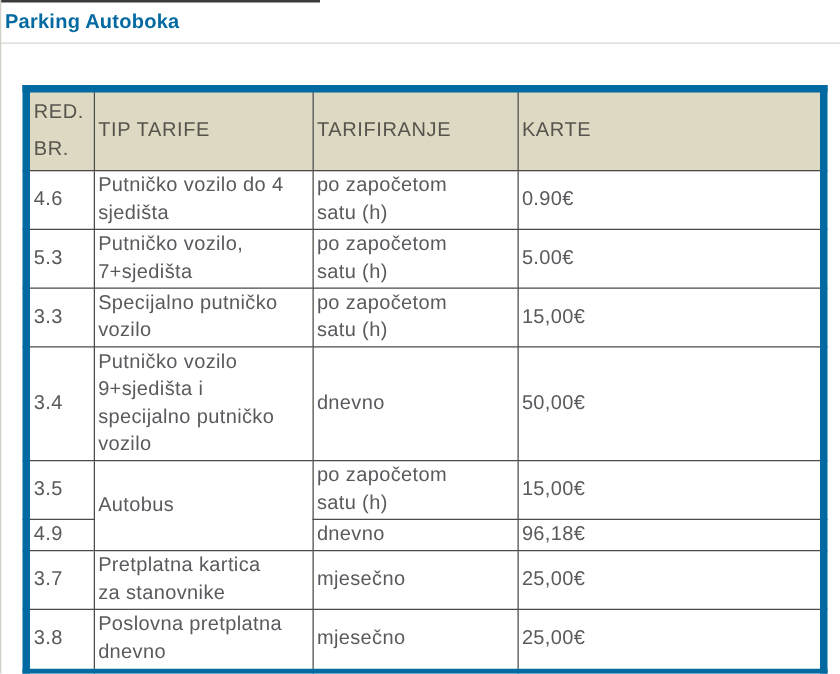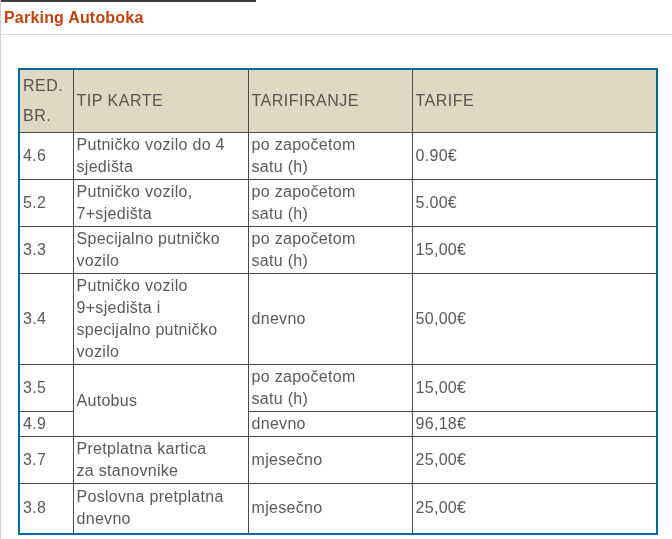--- a/index.html
+++ b/index.html
@@ -16,30 +16,30 @@
   }
   .left-edge-line{
     position:absolute;left:0;top:0;width:1px;height:539px;
     background:#d2cfc9;
   }
   .title{
     margin:0;
     padding:9px 16px 7px 4px;
     font-size:16px;
     font-weight:bold;
-    color:#c2410c;
+    color:#0369a1;
     letter-spacing:0.2px;
     border-bottom:1px solid #d6d6d4;
   }
   table.tariff{
     border-collapse:collapse;
     table-layout:fixed;
     width:638px;
     margin:33px 16px 0 18px;
-    border:2px solid #0369a1;
+    border:6px solid #0369a1;
     background:#ffffff;
   }
   table.tariff col.c1{width:54px;}
   table.tariff col.c2{width:175px;}
   table.tariff col.c3{width:164px;}
   table.tariff col.c4{width:245px;}
   table.tariff th, table.tariff td{
     border:1px solid #4a4a48;
     padding:1px 3px;
     font-size:16px;
@@ -76,36 +76,36 @@
   <table class="tariff">
     <colgroup>
       <col class="c1">
         <col class="c2">
         <col class="c3">
         <col class="c4">
     </colgroup>
     <thead>
       <tr class="h62">
         <th>RED. BR.</th>
-        <th>TIP KARTE</th>
+        <th>TIP TARIFE</th>
         <th>TARIFIRANJE</th>
-        <th>TARIFE</th>
+        <th>KARTE</th>
       </tr>
     </thead>
     <tbody>
       <tr class="h46">
         <td>4.6</td>
         <td>Putničko vozilo do 4
 sjedišta</td>
         <td>po započetom
 satu (h)</td>
         <td>0.90€</td>
       </tr>
       <tr class="h46">
-        <td>5.2</td>
+        <td>5.3</td>
         <td>Putničko vozilo,
 7+sjedišta</td>
         <td>po započetom
 satu (h)</td>
         <td>5.00€</td>
       </tr>
       <tr class="h46">
         <td>3.3</td>
         <td>Specijalno putničko
 vozilo</td>

